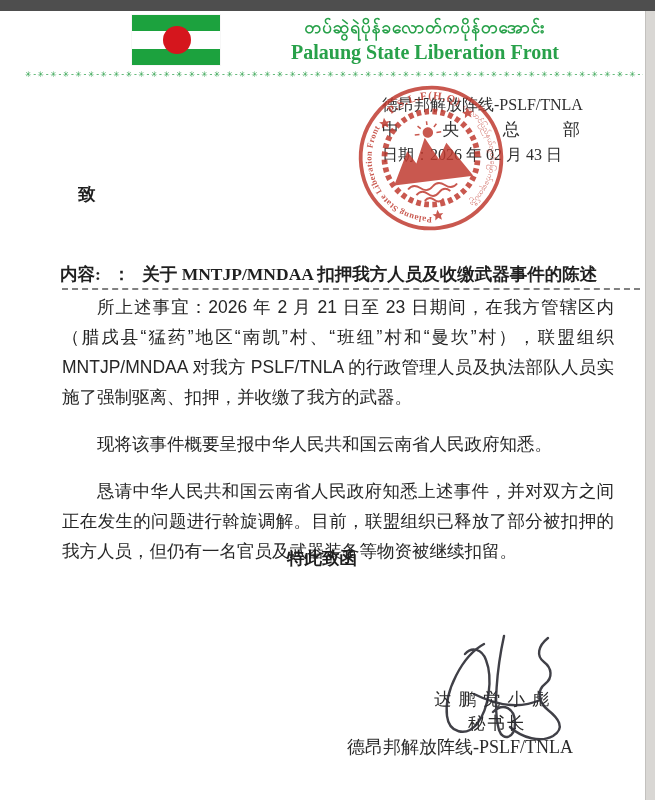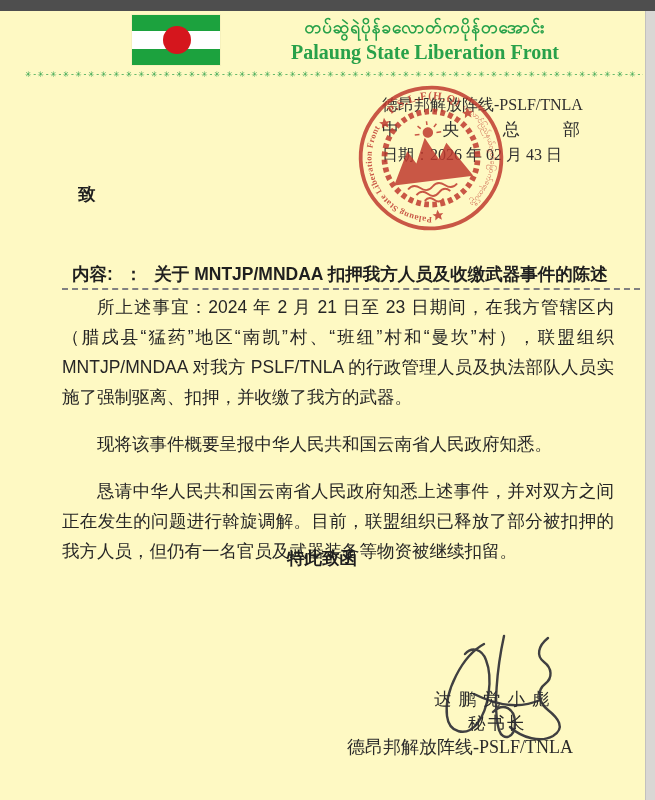--- a/index.html
+++ b/index.html
@@ -1,18 +1,18 @@
 <!DOCTYPE html>
 <html><head>
 <meta charset="utf-8">
 <style>
   html,body{margin:0;padding:0;background:#e9e7e4;}
   #page{
     position:relative;width:655px;height:800px;margin:0 auto;
-    background:#fef9c3;overflow:hidden;
+    background:#ffffff;overflow:hidden;
     font-family:"Liberation Sans",sans-serif;color:#262626;
   }
   
   .top-bar{position:absolute;left:0;top:0;width:655px;height:11px;background:#4e4e4e;z-index:6;}
   .right-strip{position:absolute;right:0;top:0;width:9px;height:800px;background:#d9d7d4;border-left:1px solid #c3c1be;z-index:5;}
   
   .flag{position:absolute;left:132px;top:15px;width:88px;height:50px;box-shadow:0 0 0 1px rgba(0,0,0,0.03);}
   .flag .stripe-green{height:16px;background:#1ca23e;}
   .flag .stripe-white{height:18px;background:#ffffff;}
   .flag .circle{position:absolute;left:31px;top:11px;width:28px;height:28px;border-radius:50%;background:#d5161d;}
@@ -28,21 +28,21 @@
   .letterhead{position:absolute;left:382px;top:92px;width:210px;
     font-family:"Liberation Serif",serif;font-size:16px;color:#2e2e2e;z-index:1;}
   .letterhead .lh-line{height:25px;line-height:25px;white-space:nowrap;}
   .letterhead .hq{display:flex;justify-content:space-between;width:198px;font-size:17px;}
   
   .stamp{position:absolute;left:355px;top:82px;width:152px;height:152px;opacity:.84;z-index:3;pointer-events:none;}
   
   .recipient{position:absolute;left:78px;top:180px;font-weight:bold;font-size:17.5px;color:#1f1f1f;}
   .recipient div{height:28px;line-height:28px;}
   
-  .subject{position:absolute;left:72px;top:262px;font-weight:bold;font-size:17.5px;color:#1f1f1f;white-space:nowrap;}
+  .subject{position:absolute;left:60px;top:262px;font-weight:bold;font-size:17.5px;color:#1f1f1f;white-space:nowrap;font-family:Liberation Serif, serif;}
   .subject .colon{margin:0 12px;}
   .subject-divider{position:absolute;left:62px;top:288px;width:578px;border-top:2px dashed #818181;}
   
   .body-text{position:absolute;left:62px;top:292px;width:552px;font-size:17.5px;color:#262626;}
   .body-text p{margin:0 0 17px 0;text-indent:2em;line-height:30px;text-align:justify;}
   
   .closing{position:absolute;left:62px;top:546px;width:520px;text-align:center;font-weight:bold;font-size:17.5px;color:#1f1f1f;}
   
   .sig-svg{position:absolute;left:424px;top:630px;width:178px;height:118px;z-index:2;pointer-events:none;}
   .signer-name{position:absolute;left:434px;top:687px;font-family:"Liberation Serif",serif;font-size:17.5px;letter-spacing:7px;color:#2b2b2b;white-space:nowrap;}
@@ -130,21 +130,21 @@
   <div class="recipient">
     <div>致</div>
   </div>
 
   <div class="subject">
     <span>内容:</span><span class="colon">：</span><span>关于 MNTJP/MNDAA 扣押我方人员及收缴武器事件的陈述</span>
   </div>
   <div class="subject-divider"></div>
 
   <div class="body-text">
-    <p>所上述事宜：2024 年 2 月 21 日至 23 日期间，在我方管辖区内（腊戌县“猛药”地区“南凯”村、“班纽”村和“曼坎”村），联盟组织 MNTJP/MNDAA 对我方 PSLF/TNLA 的行政管理人员及执法部队人员实施了强制驱离、扣押，并收缴了我方的武器。</p>
+    <p>所上述事宜：2026 年 2 月 21 日至 23 日期间，在我方管辖区内（腊戌县“猛药”地区“南凯”村、“班纽”村和“曼坎”村），联盟组织 MNTJP/MNDAA 对我方 PSLF/TNLA 的行政管理人员及执法部队人员实施了强制驱离、扣押，并收缴了我方的武器。</p>
     <p>现将该事件概要呈报中华人民共和国云南省人民政府知悉。</p>
     <p>恳请中华人民共和国云南省人民政府知悉上述事件，并对双方之间正在发生的问题进行斡旋调解。目前，联盟组织已释放了部分被扣押的我方人员，但仍有一名官员及武器装备等物资被继续扣留。</p>
   </div>
 
   <div class="closing">特此致函</div>
 
   <div class="signer-name">达鹏觉小彪</div>
   <div class="signer-title">秘书长</div>
   <div class="signer-org">德昂邦解放阵线-PSLF/TNLA</div>
   <svg class="sig-svg" viewBox="0 0 178 118">

